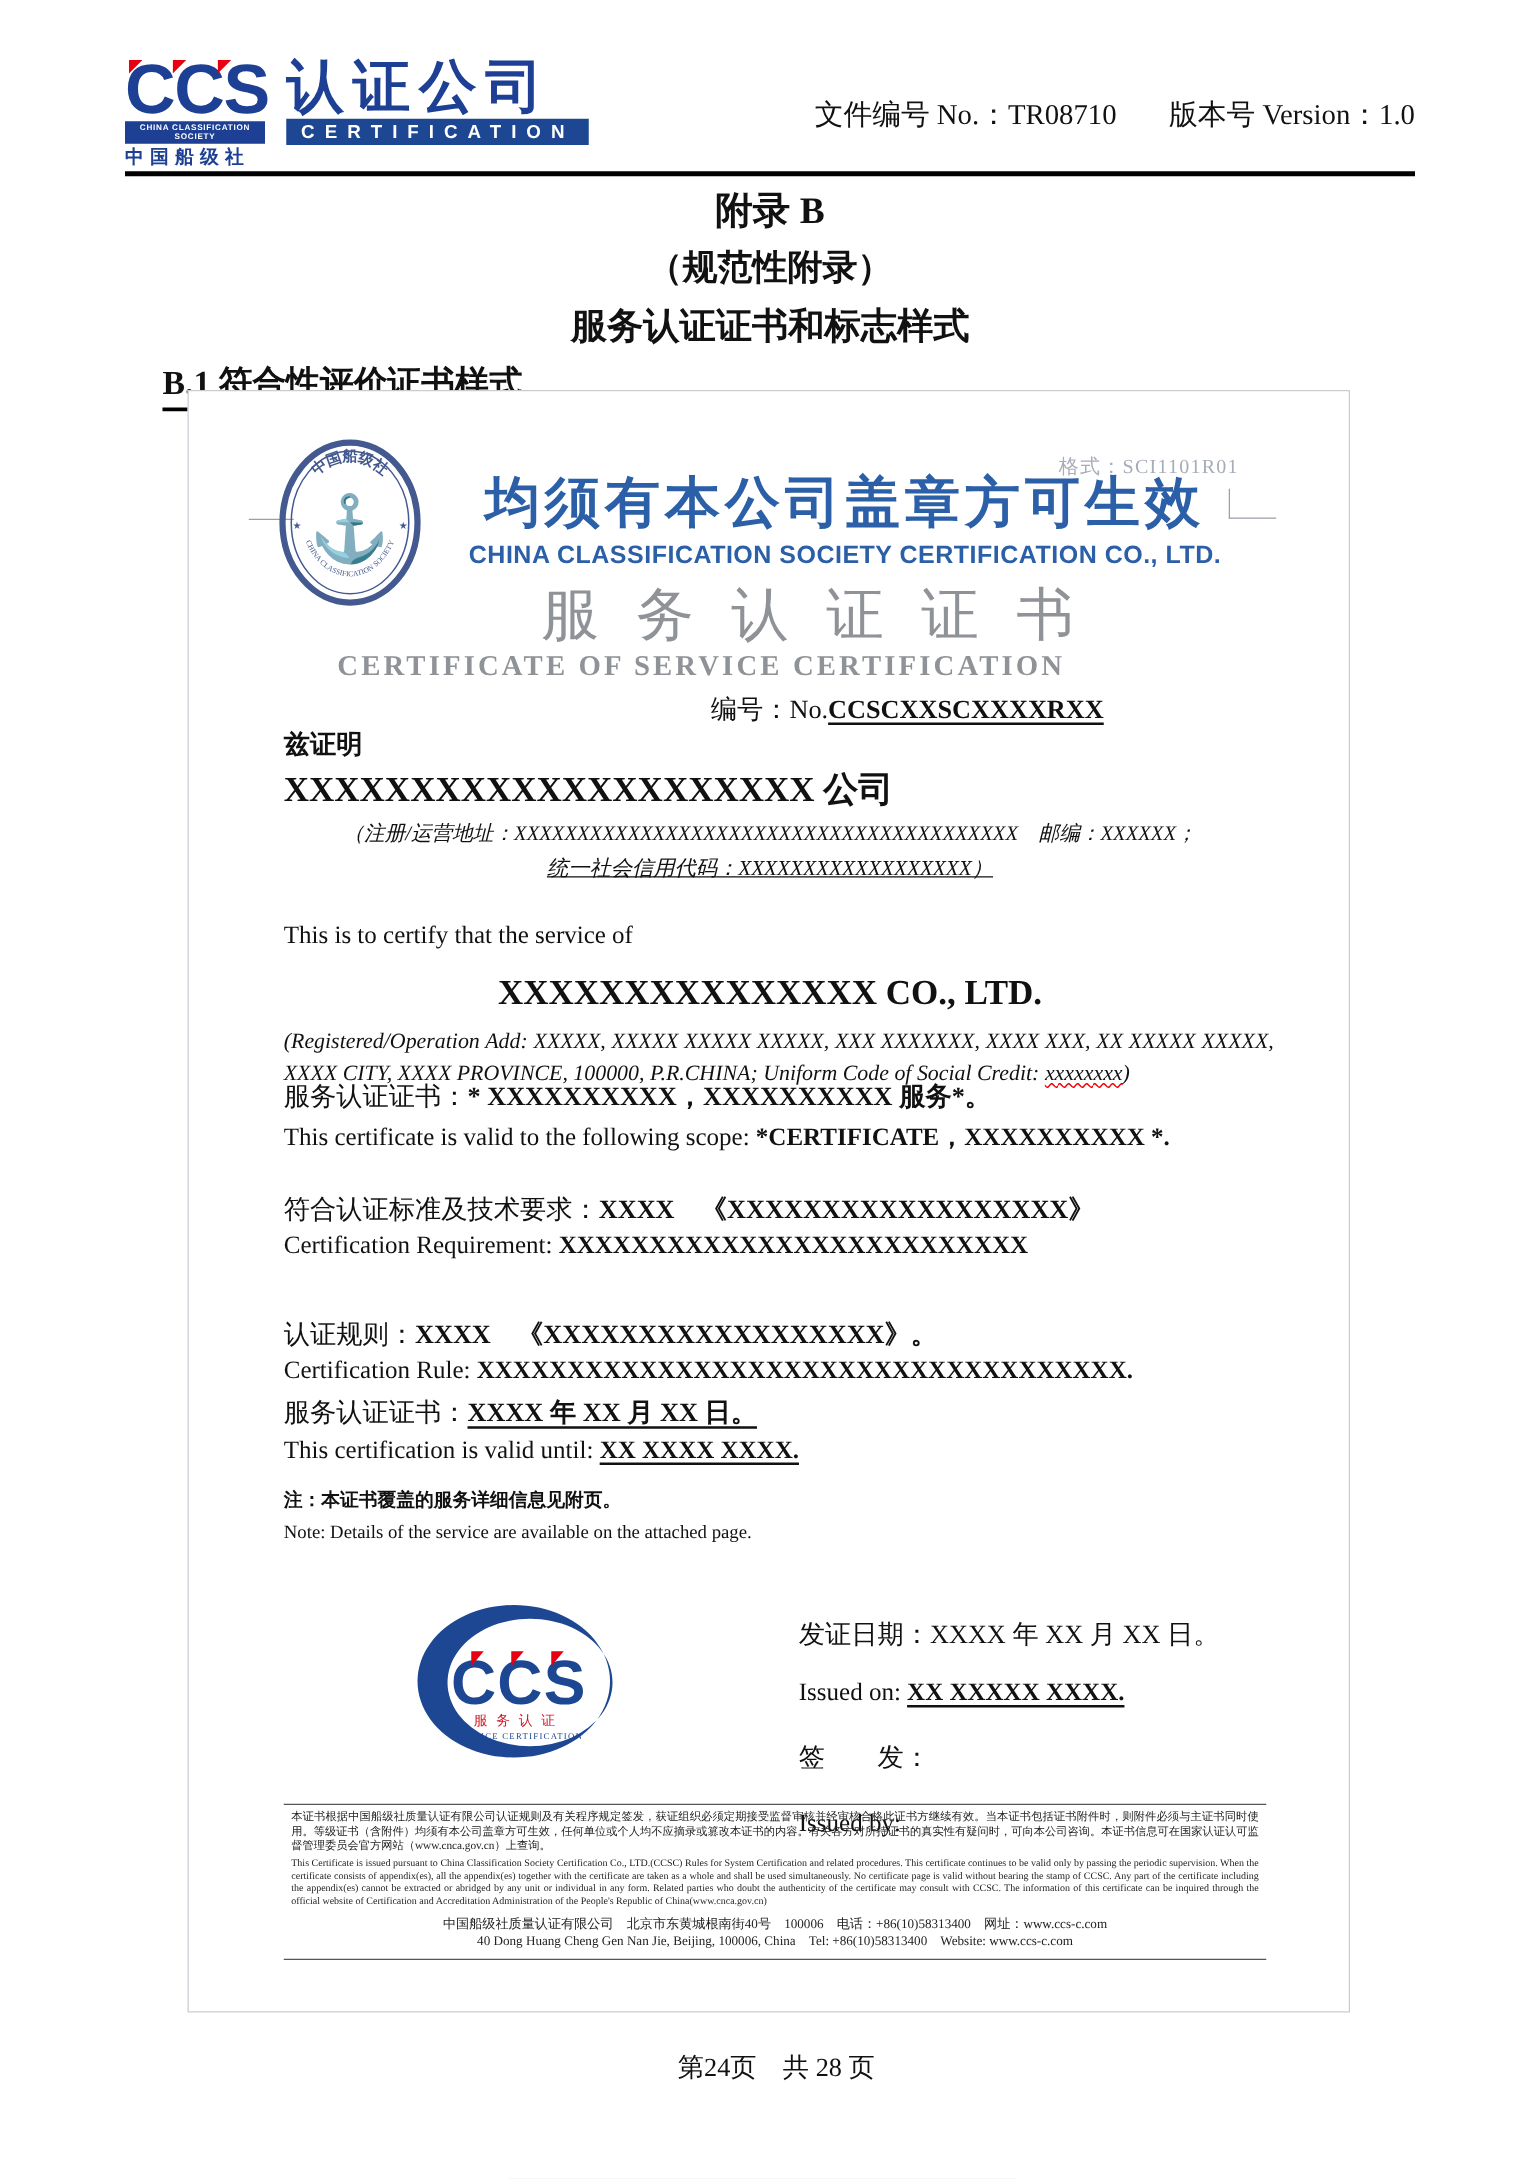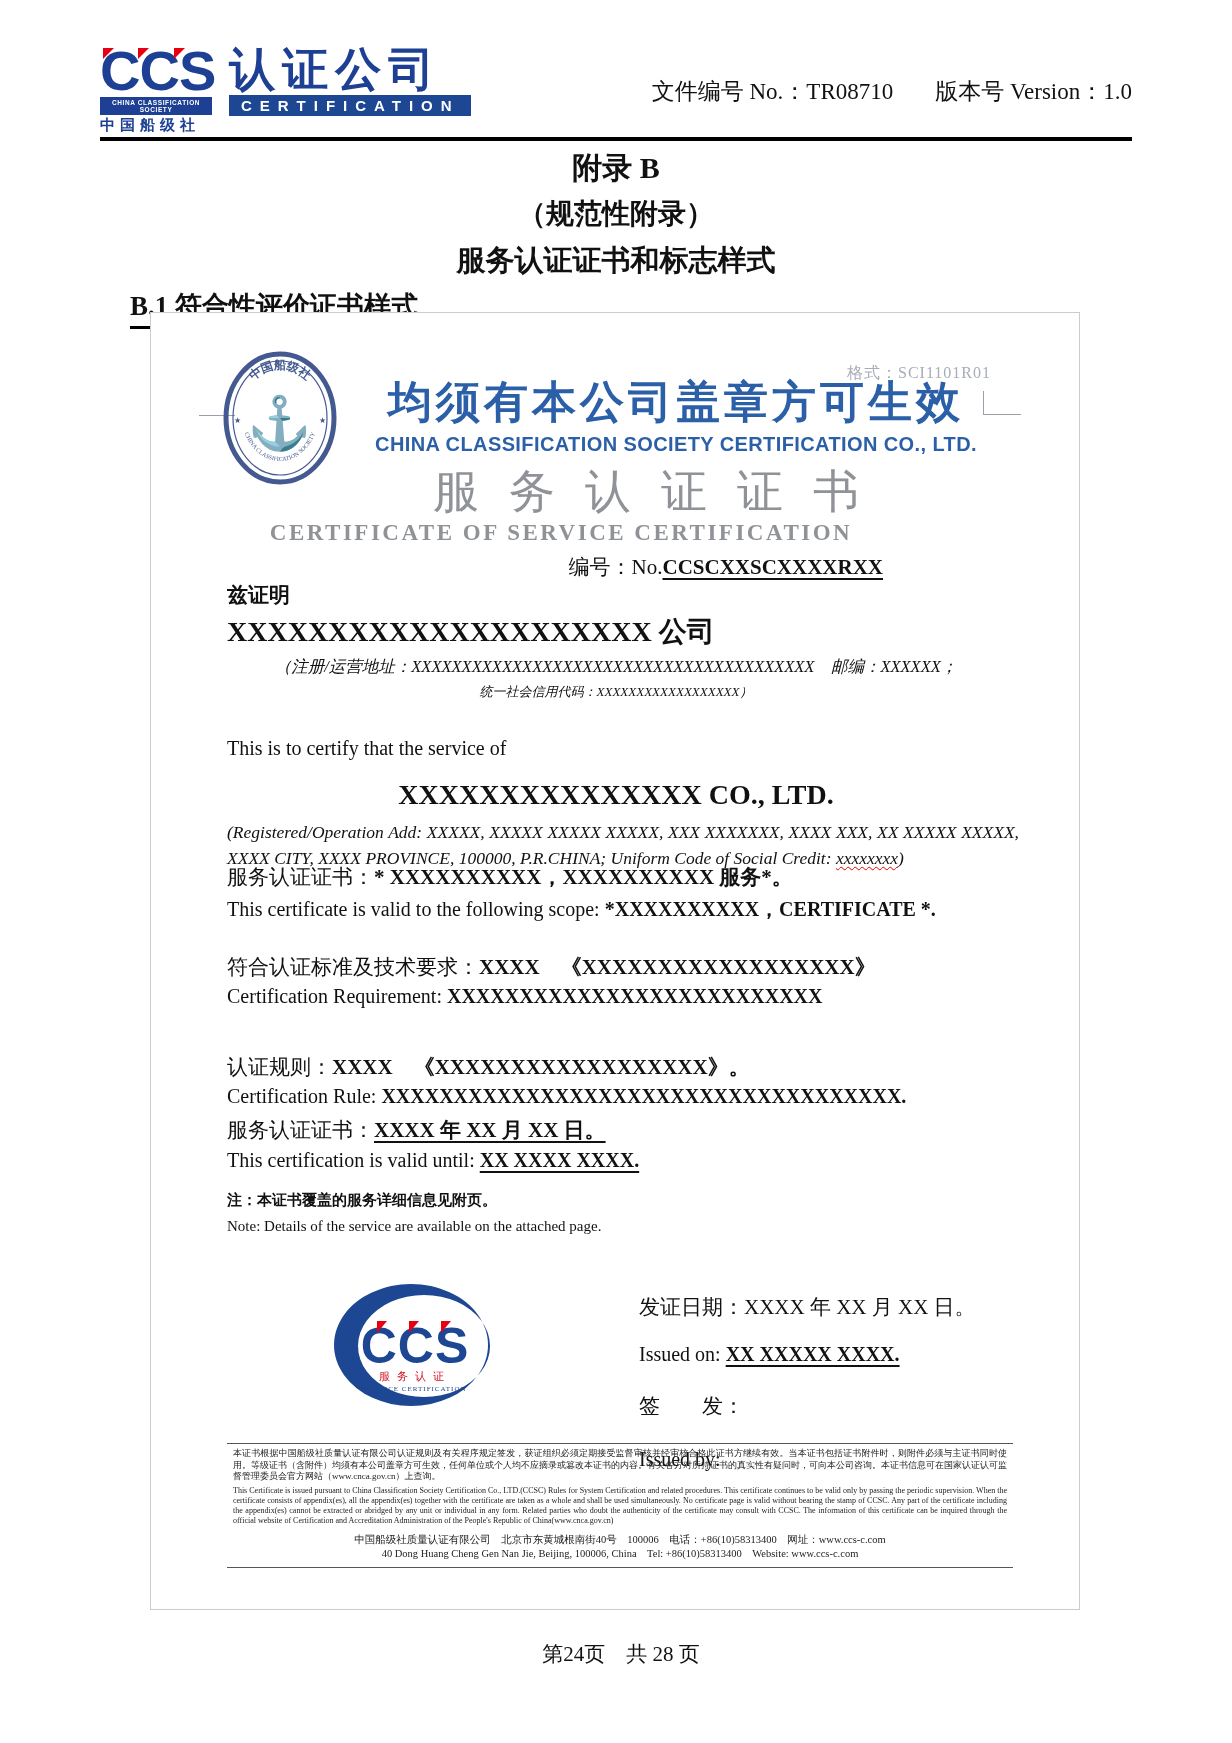--- a/index.html
+++ b/index.html
@@ -56,21 +56,21 @@
               color:#8f9296; font-weight:bold; font-size:23px; letter-spacing:2.5px; }
   .number-line { position:absolute; left:330px; top:240px; width:402px; text-align:right;
                  font-size:21px; white-space:nowrap; }
   .bu { font-weight:bold; text-decoration:underline; text-decoration-thickness:2px; text-underline-offset:4px; }
   .certify-cn { position:absolute; left:76px; top:268px; font-weight:bold; font-size:21px; }
   .company-cn { position:absolute; left:76px; top:300px; width:778px; text-align:left;
                 font-weight:bold; font-size:28px; }
   .addr-cn1 { position:absolute; left:76px; top:343px; width:778px; text-align:center;
               font-style:italic; font-size:16.5px; }
   .addr-cn2 { position:absolute; left:76px; top:370px; width:778px; text-align:center;
-              font-style:italic; font-size:13px; }
+              font-style:italic; font-size:17px;text-decoration:underline; }
   .certify-en { position:absolute; left:76px; top:424px; font-size:20px; }
   .company-en { position:absolute; left:76px; top:466px; width:778px; text-align:center;
                 font-weight:bold; font-size:28px; }
   .addr-en { position:absolute; left:76px; top:506px; width:792px; font-style:italic;
              font-size:17.5px; line-height:26px; text-align:justify; }
   .wavy { text-decoration:underline wavy #e00; text-decoration-thickness:1px; text-underline-offset:2px; }
   .line { position:absolute; left:76px; white-space:nowrap; }
   .f21 { font-size:21px; } .f20 { font-size:20px; }
   .bv { font-weight:bold; }
   .scope-cn { top:550px; } .scope-en { top:583px; }
@@ -156,21 +156,21 @@
     <div class="certify-en">This is to certify that the service of</div>
     <div class="company-en">XXXXXXXXXXXXXXX CO., LTD.</div>
     <div class="addr-en">
       <span>(Registered/Operation Add: XXXXX, XXXXX XXXXX XXXXX, XXX XXXXXXX, XXXX XXX, XX XXXXX XXXXX, XXXX CITY, XXXX PROVINCE, 100000, P.R.CHINA; Uniform Code of Social Credit: </span><span class="wavy">xxxxxxxx</span><span>)</span>
     </div>
 
     <div class="line f21 scope-cn">
       <span>服务认证证书：</span><span class="bv">* XXXXXXXXXX，XXXXXXXXXX 服务*。</span>
     </div>
     <div class="line f20 scope-en">
-      <span>This certificate is valid to the following scope: </span><span class="bv">*XXXXXXXXXX，CERTIFICATE *.</span>
+      <span>This certificate is valid to the following scope: </span><span class="bv">*CERTIFICATE，XXXXXXXXXX *.</span>
     </div>
 
     <div class="line f21 std-cn">
       <span>符合认证标准及技术要求：</span><span class="bv">XXXX　《XXXXXXXXXXXXXXXXXX》</span>
     </div>
     <div class="line f20 std-en">
       <span>Certification Requirement: </span><span class="bv">XXXXXXXXXXXXXXXXXXXXXXXXXX</span>
     </div>
 
     <div class="line f21 rule-cn">

